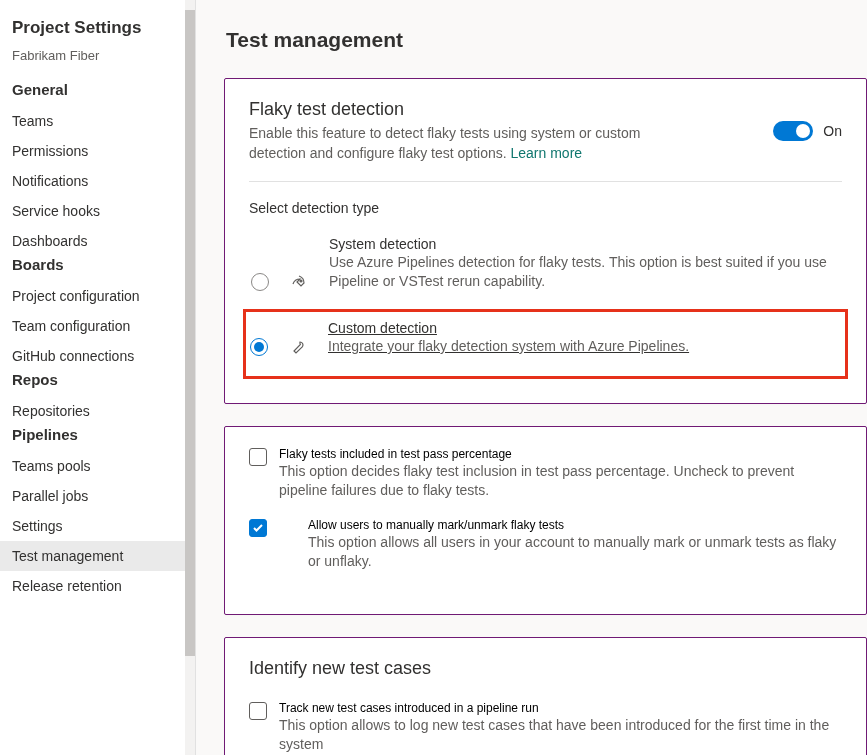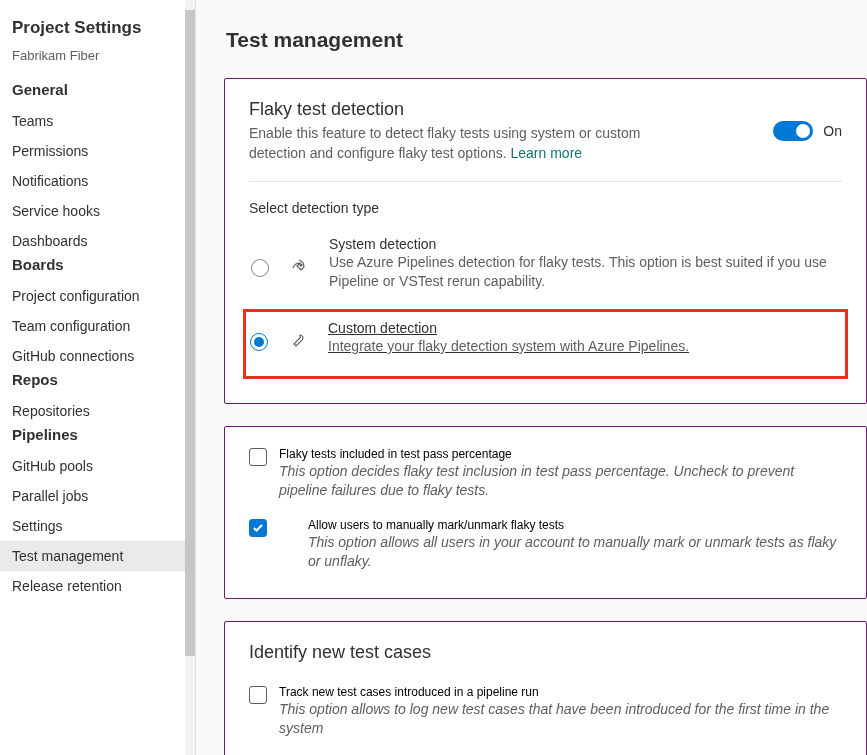--- a/index.html
+++ b/index.html
@@ -106,21 +106,21 @@
   background: #0078d4; position: relative; cursor: pointer;
 }
 .toggle::after {
   content: ""; position: absolute; width: 14px; height: 14px;
   background: #fff; border-radius: 50%; top: 3px; right: 3px;
 }
 .toggle-label { font-size: 14px; color: #323130; }
 .divider { border-top: 1px solid #e1e1e1; margin: 18px 0; }
 .sub-heading { font-size: 14px; color: #323130; margin-bottom: 14px; }
 .radio-row {
-  display: flex; align-items: center; gap: 20px;
+  display: flex; align-items: flex-end; gap: 20px;
   padding: 6px 2px 10px 2px;
 }
 .radio-row.highlight {
   border: 3px solid #e6311a;
   padding: 8px 6px 20px 4px;
   margin: 8px -6px 0 -6px;
   text-decoration: underline;
 }
 .radio {
   width: 18px; height: 18px; border-radius: 50%;
@@ -138,21 +138,21 @@
 .radio-desc { font-size:14px; color:#605e5c; line-height:1.35; margin-top:1px;}
 .option-row { display:flex; align-items:flex-start; gap:12px; margin-bottom:18px;}
 .cbox {
   width:18px; height:18px; border:1px solid #605e5c; border-radius:3px;
   flex-shrink:0; margin-top:1px; cursor:pointer; display:flex; align-items:center; justify-content:center;
 }
 .cbox.checked { background:#0078d4; border-color:#0078d4; }
 .cbox.checked svg { display:block; }
 .cbox svg { display:none; }
 .opt-title { font-size:12px; color:#000000; }
-.opt-desc { font-size:14px; color:#605e5c; line-height:1.35; margin-top:1px;font-style:italic;}
+.opt-desc { font-size:14px; color:#605e5c; line-height:1.35; margin-top:1px;}
 </style>
 </head>
 <body>
 
 <div class="sidebar">
   <div class="sidebar-scrolltrack"></div>
   <div class="sidebar-scrollthumb"></div>
   <h1>Project Settings</h1>
   <div class="project-name">Fabrikam Fiber</div>
   <div id="nav-holder">
@@ -162,21 +162,21 @@
       <div class="nav-item">Notifications</div>
       <div class="nav-item">Service hooks</div>
       <div class="nav-item">Dashboards</div>
       <div class="section-heading">Boards</div>
       <div class="nav-item">Project configuration</div>
       <div class="nav-item">Team configuration</div>
       <div class="nav-item">GitHub connections</div>
       <div class="section-heading">Repos</div>
       <div class="nav-item">Repositories</div>
       <div class="section-heading">Pipelines</div>
-      <div class="nav-item">GitHub pools</div>
+      <div class="nav-item">Teams pools</div>
       <div class="nav-item">Parallel jobs</div>
       <div class="nav-item">Settings</div>
       <div class="nav-item active">Test management</div>
       <div class="nav-item">Release retention</div>
     </div>
 </div>
 
 <div class="main">
   <div class="page-title">Test management</div>
 
@@ -230,21 +230,21 @@
     <div class="option-row">
       <div class="cbox">
         
       </div>
       <div>
         <div class="opt-title">Flaky tests included in test pass percentage</div>
         <div class="opt-desc">This option decides flaky test inclusion in test pass percentage. Uncheck to prevent pipeline failures due to flaky tests.</div>
       </div>
     </div>
 
-    <div class="option-row" style="margin-bottom:4px;gap:41px;">
+    <div class="option-row" style="margin-bottom:20px;gap:41px;">
       <div class="cbox checked">
         <svg width="12" height="12" viewBox="0 0 12 12">
             <path d="M2 6l2.5 2.5L10 3" stroke="#fff" stroke-width="2" fill="none"></path>
           </svg>
       </div>
       <div>
         <div class="opt-title">Allow users to manually mark/unmark flaky tests</div>
         <div class="opt-desc">This option allows all users in your account to manually mark or unmark tests as flaky or unflaky.</div>
       </div>
     </div>

